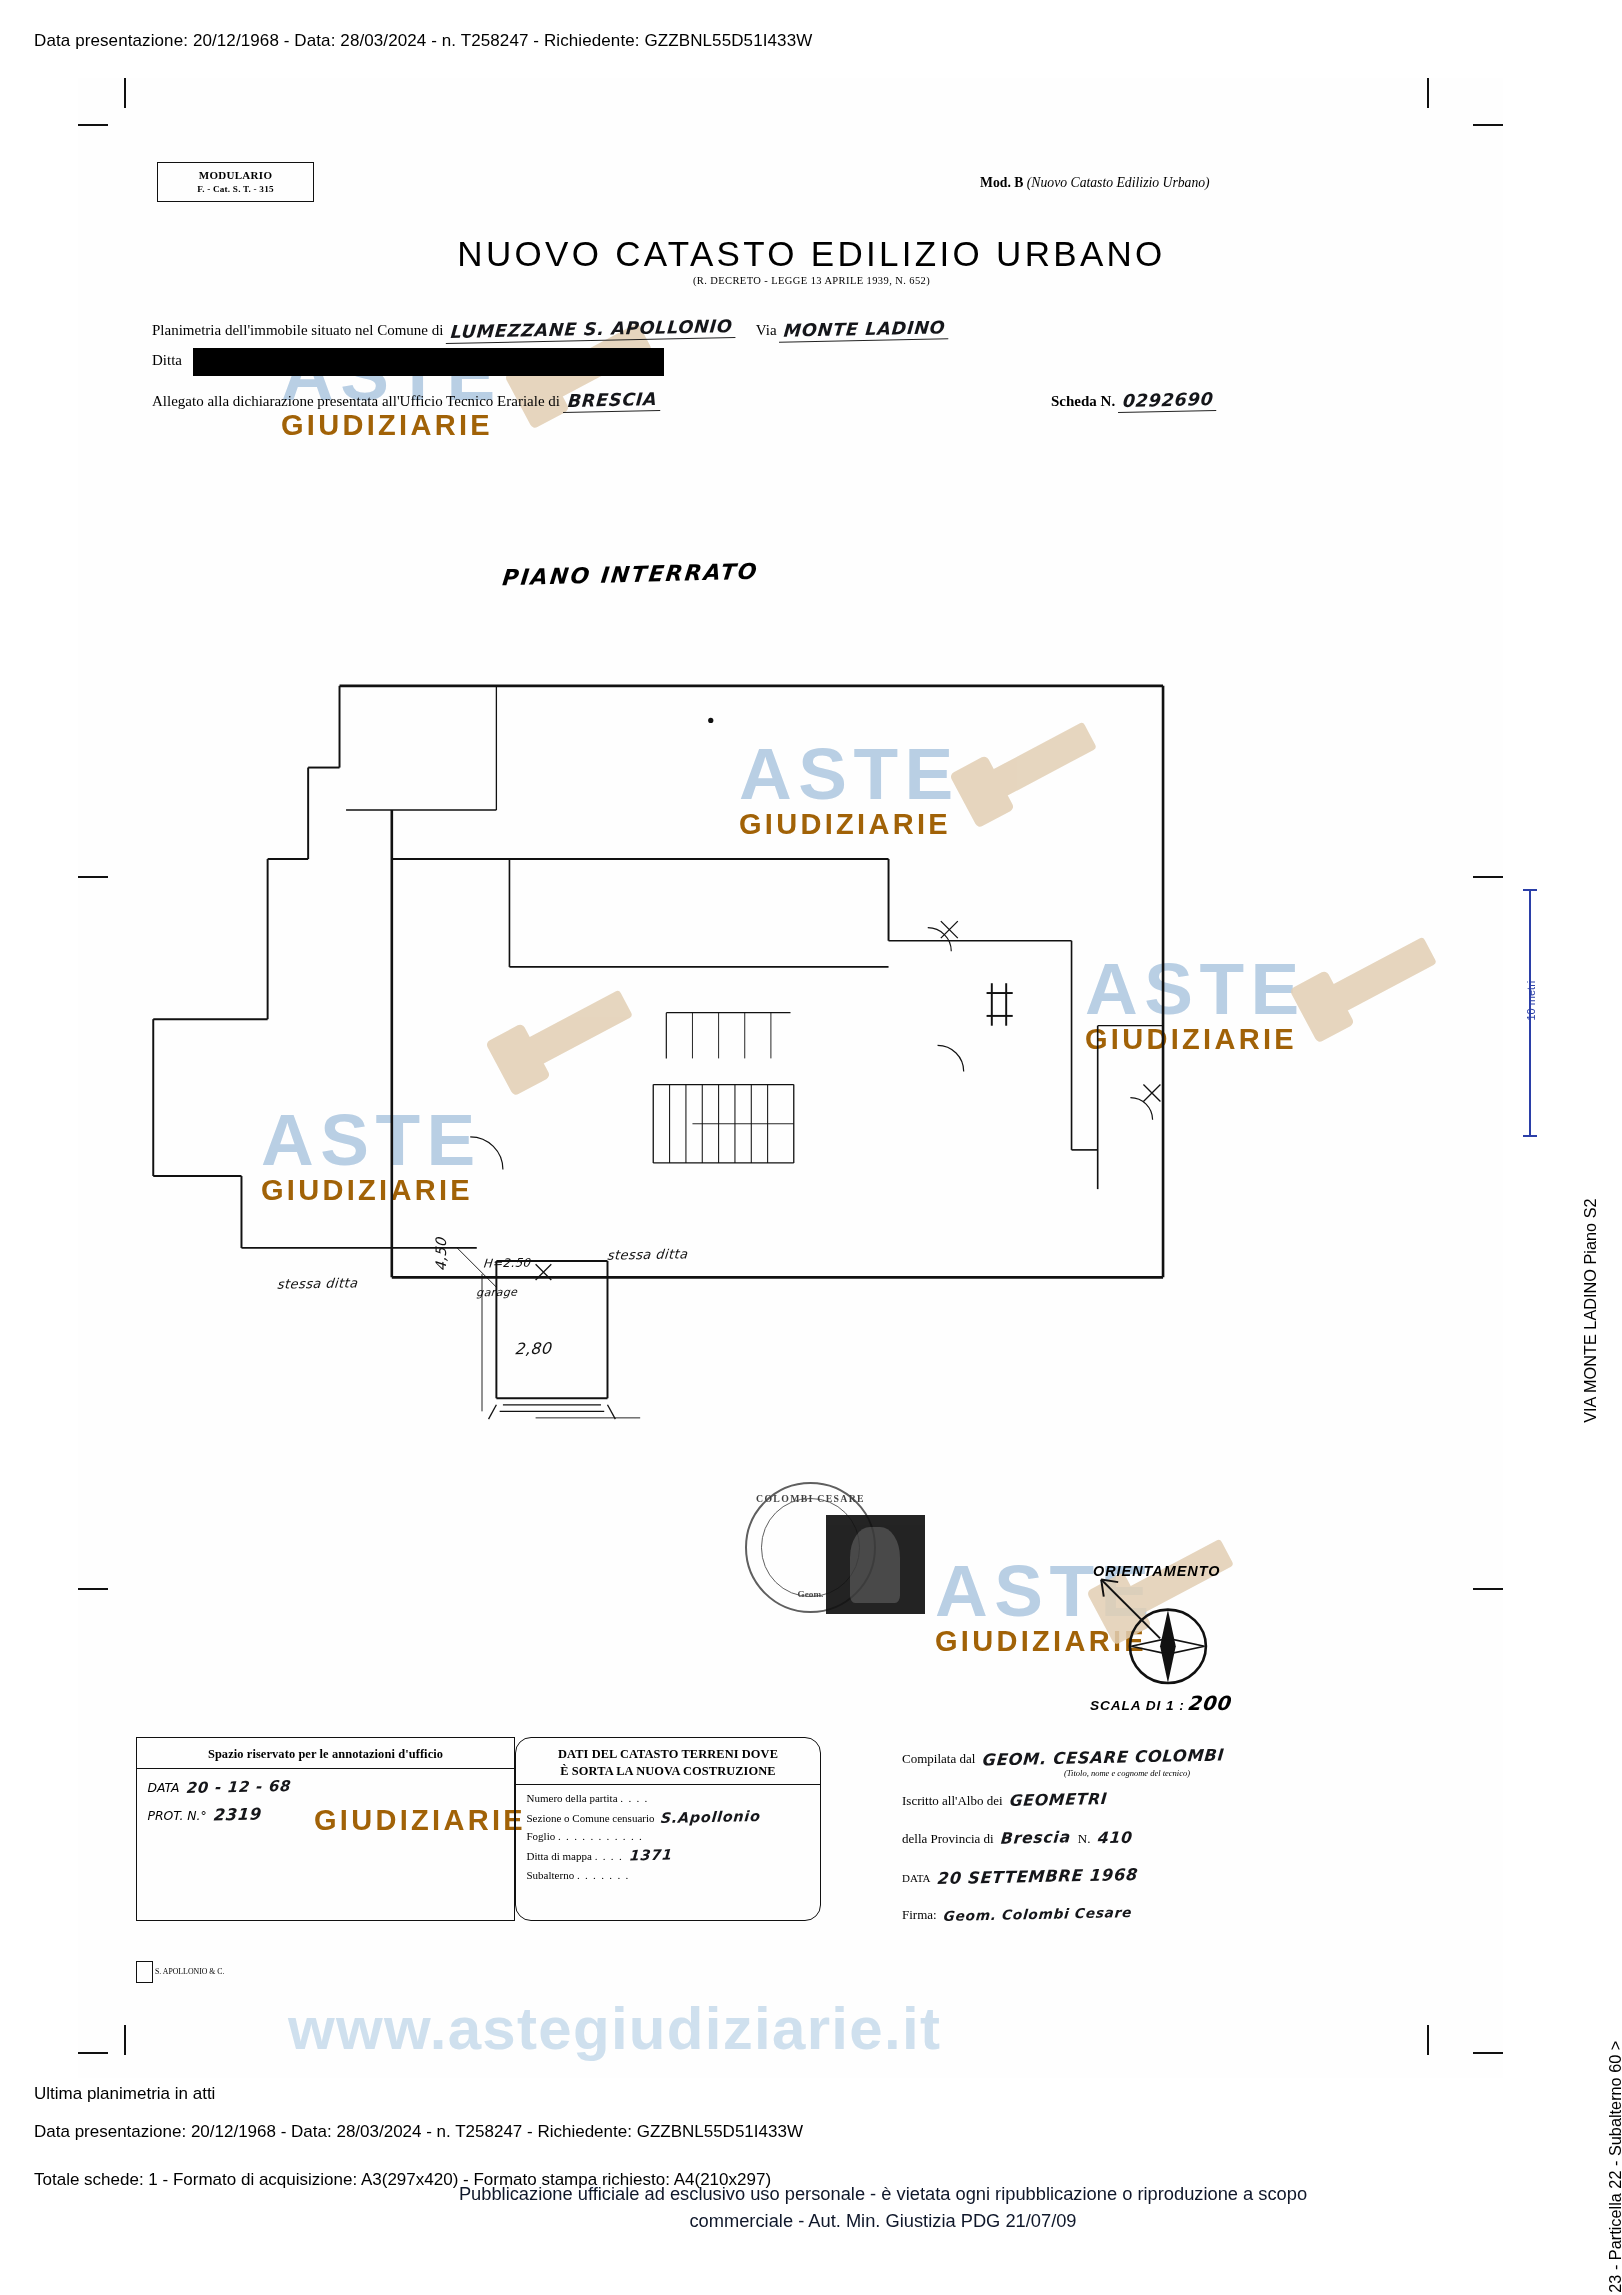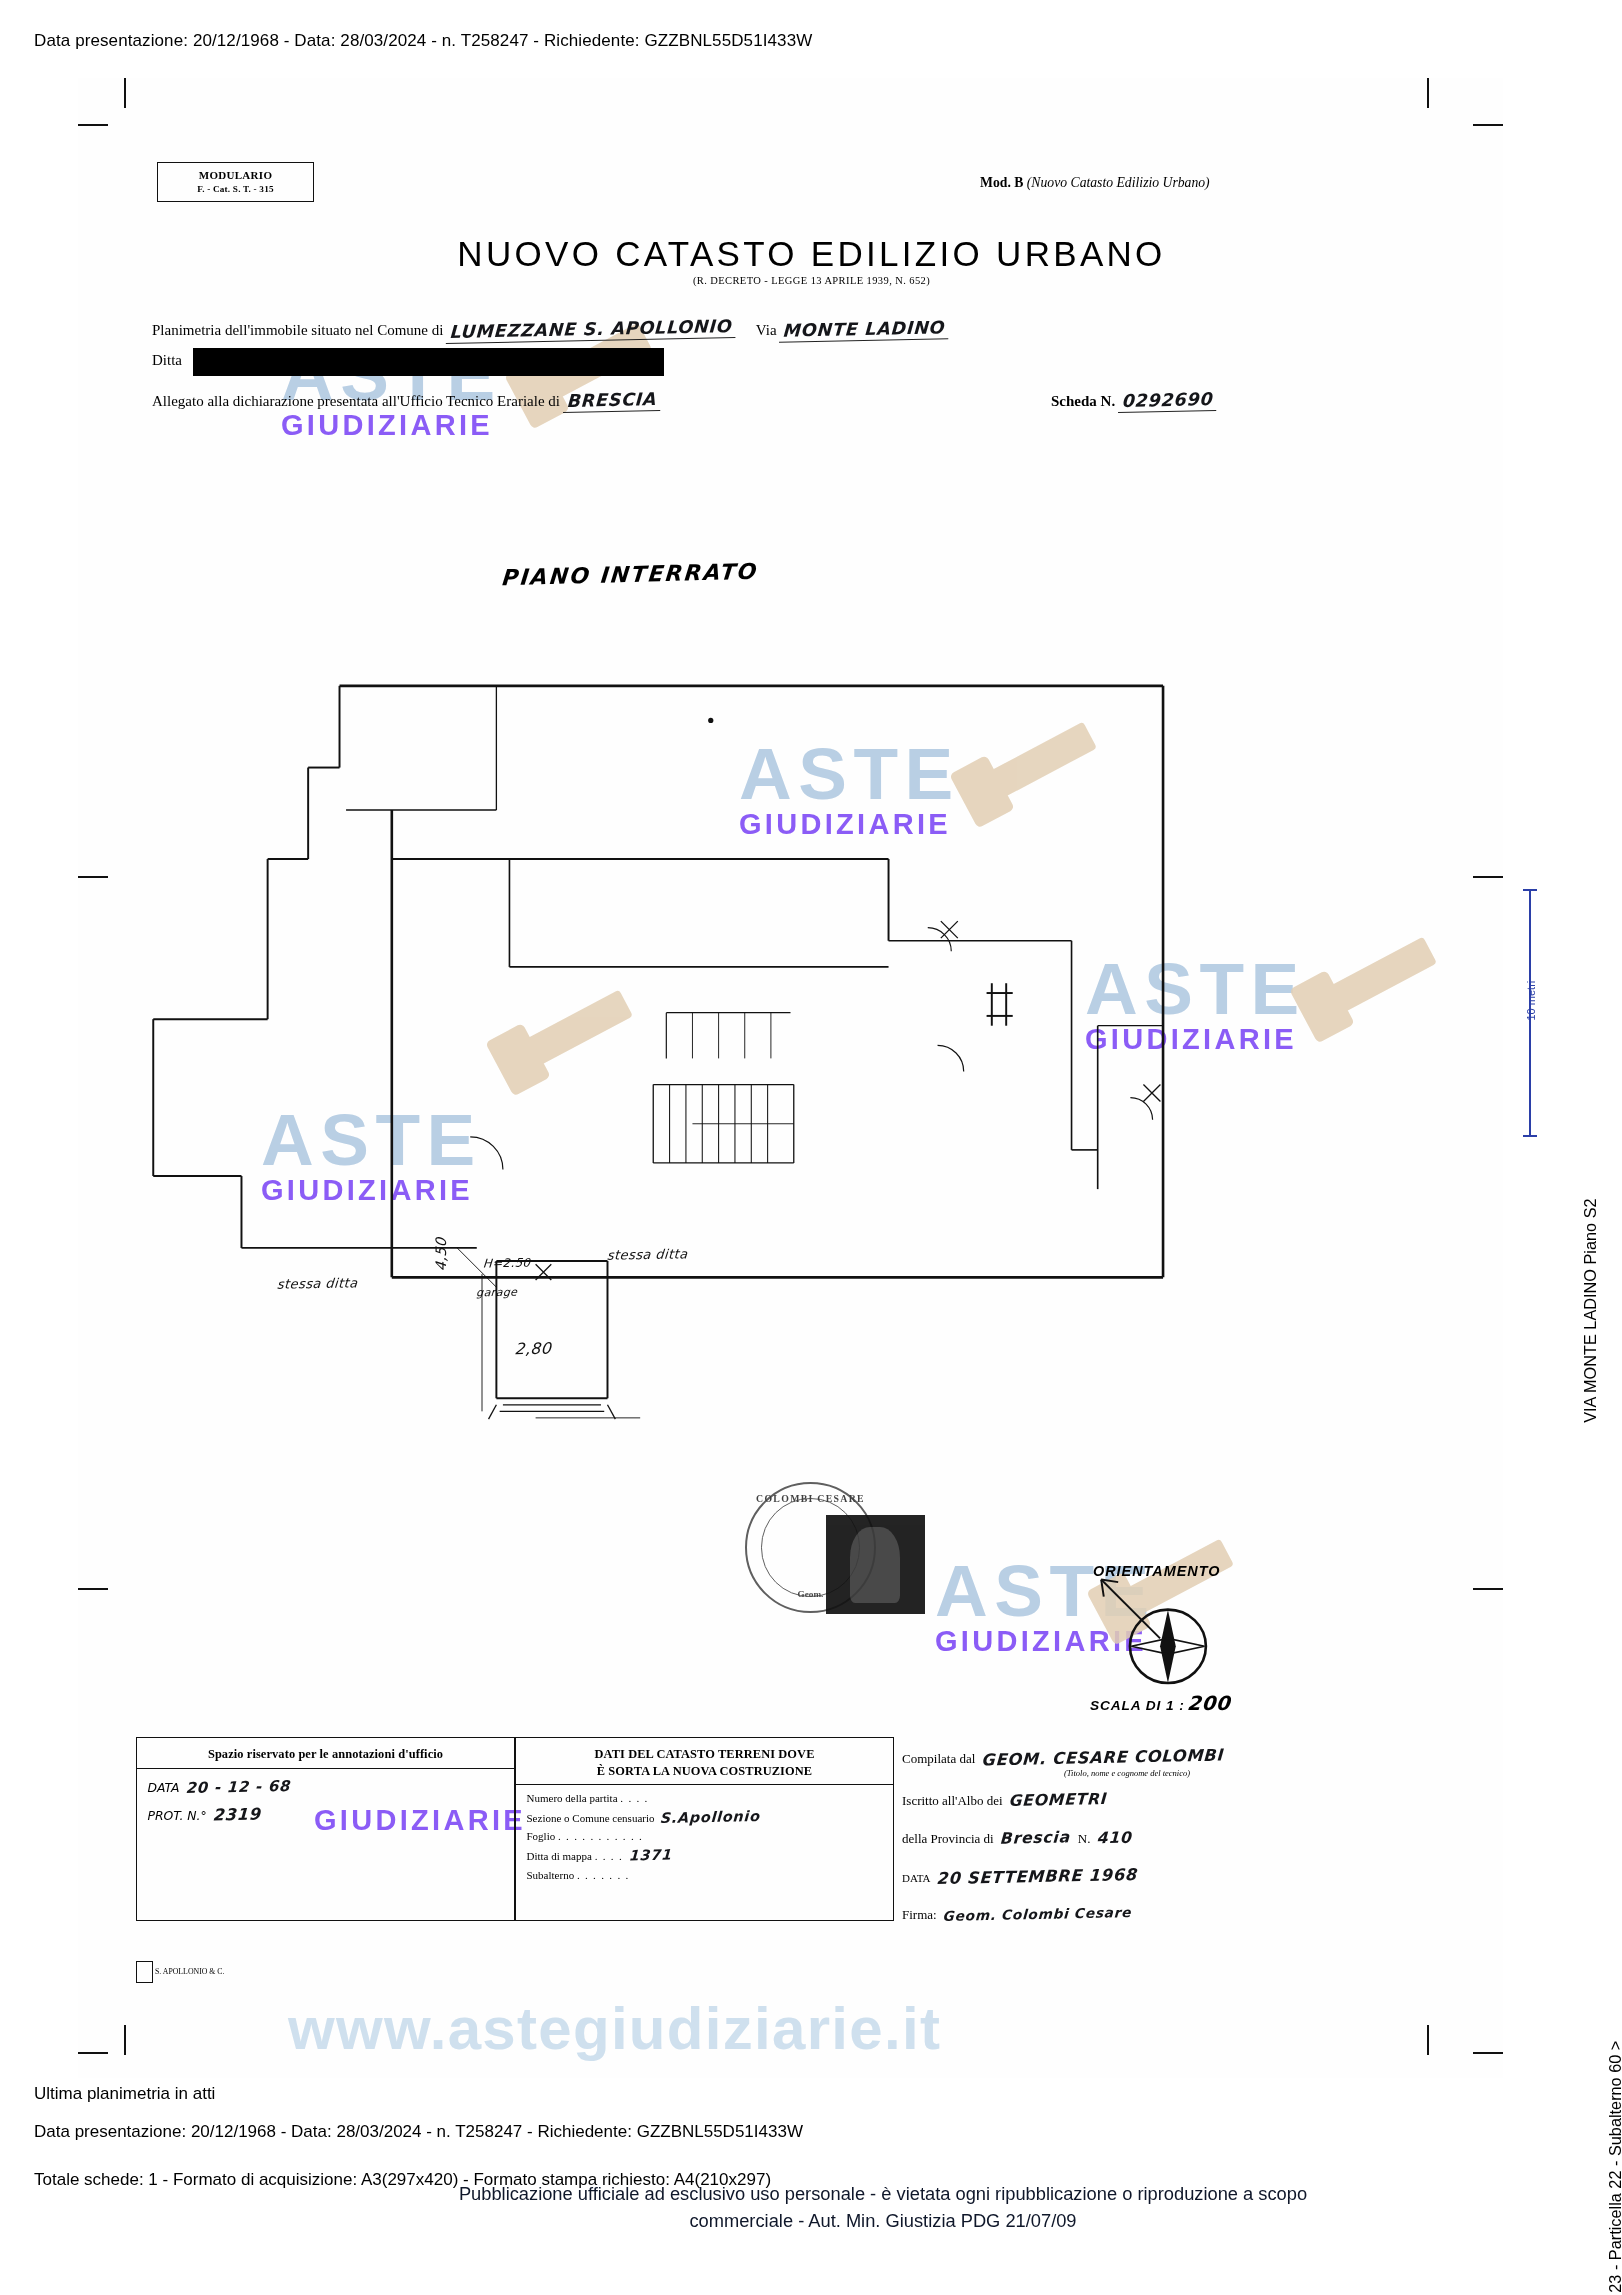--- a/index.html
+++ b/index.html
@@ -184,21 +184,21 @@
     transform: skewX(-8deg);
   }
 
   
   .tbl {
     position: absolute;
     border: 1.3px solid #111;
     font-family: "Liberation Serif", serif;
   }
   .tbl-left { left: 136px; top: 1737px; width: 379px; height: 184px; }
-  .tbl-mid  { left: 515px; top: 1737px; width: 379px; height: 184px; }
+  .tbl-mid  { left: 515px; top: 1737px; width: 306px; height: 184px; border-radius: 16px; }
 
   .tbl-head {
     text-align: center;
     font-weight: bold;
     font-size: 12.4px;
     padding: 7.8px 5.2px 5.2px 5.2px;
     border-bottom: 1.3px solid #111;
     line-height: 1.35;
     letter-spacing: 0.1px;
   }
@@ -267,21 +267,21 @@
   
   .wm {
     position: absolute;
     pointer-events: none;
     color: #b9cfe4;
     font-family: "Liberation Sans", sans-serif;
     font-weight: bold;
     user-select: none;
   }
   .wm .big { font-size: 73px; letter-spacing: 6.5px; line-height: 0.95; }
-  .wm .small { font-size: 29px; letter-spacing: 3.3px; color: #8b5cf6; }
+  .wm .small { font-size: 29px; letter-spacing: 3.3px; color: #a16207; }
   .wm-gavel {
     position: absolute;
     width: 137px; height: 30px;
     background: #e2cfb4;
     border-radius: 3.9px;
     transform: rotate(-28deg);
     opacity: .85;
   }
   .wm-gavel:after {
     content: "";

